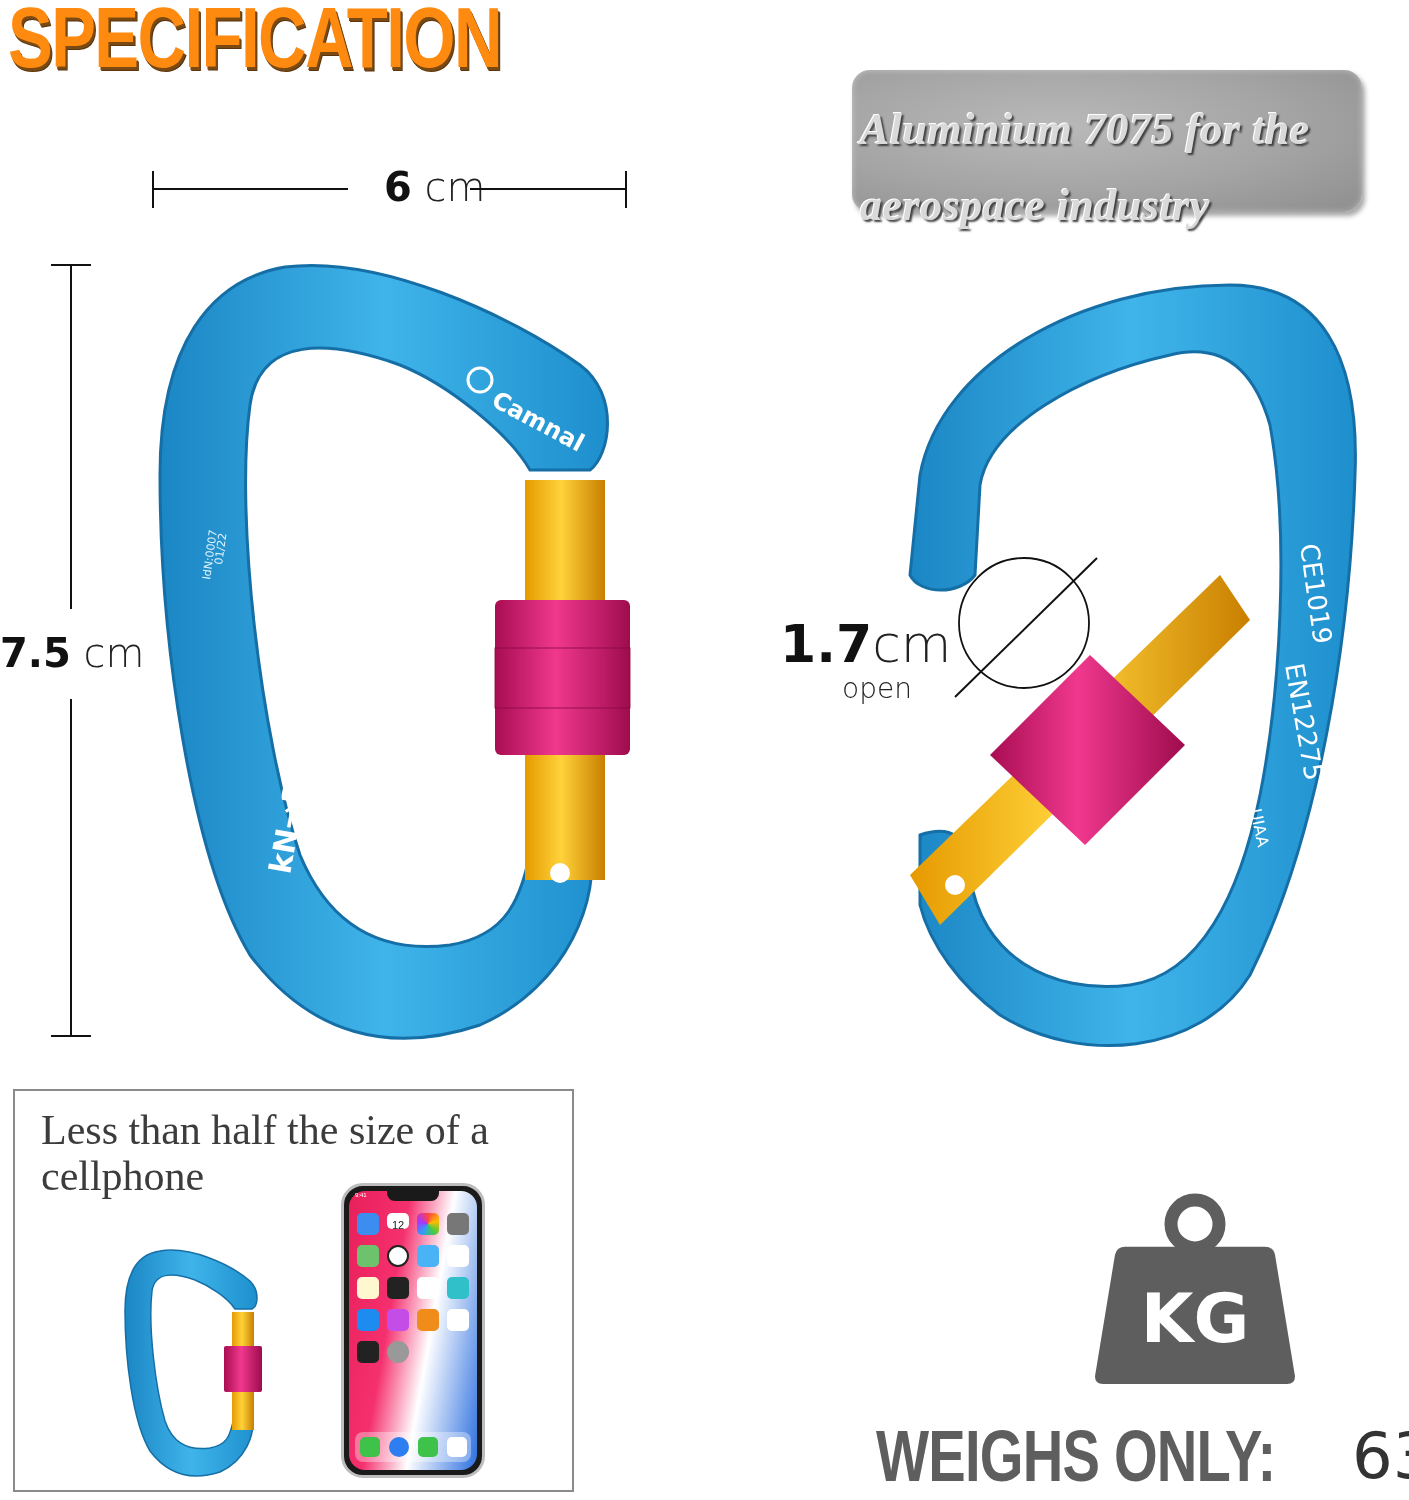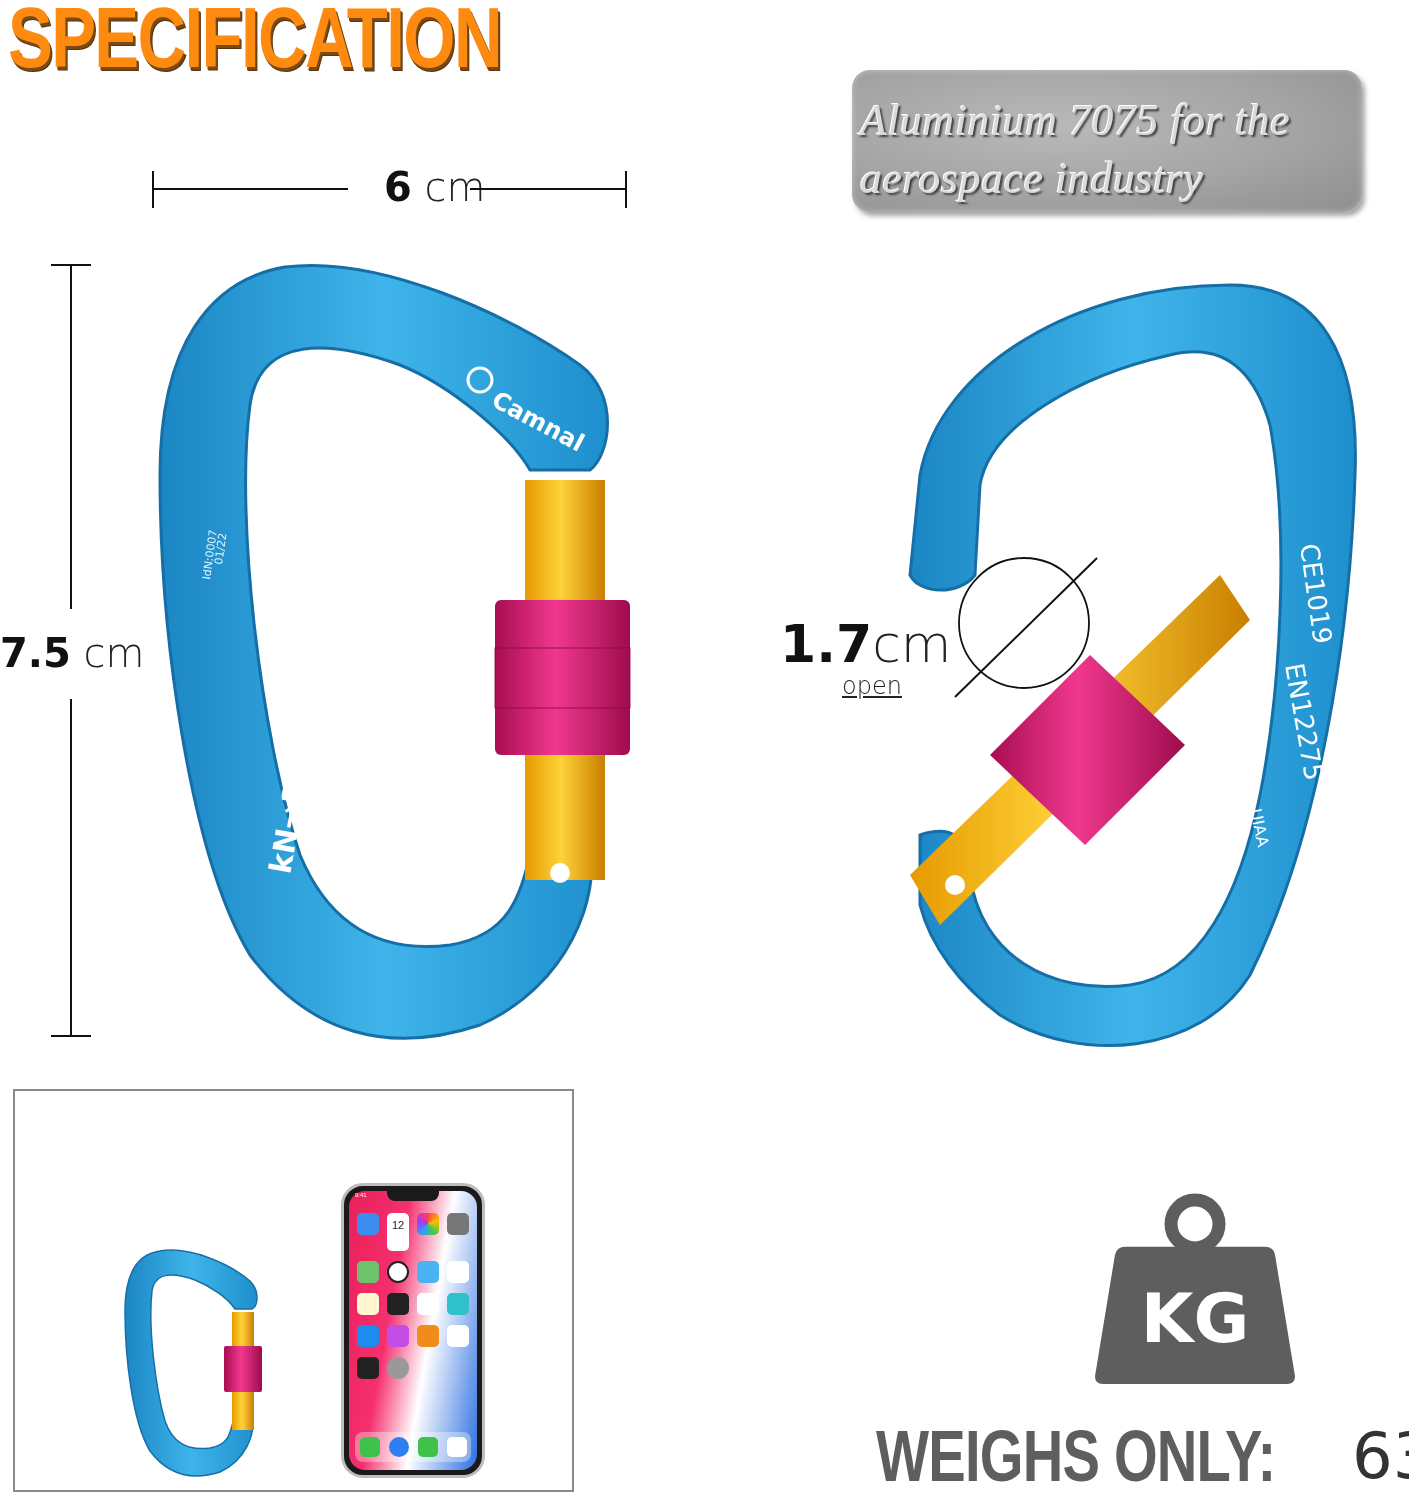--- a/index.html
+++ b/index.html
@@ -8,22 +8,22 @@
 
   
   .title { left:8px; top:-6px; font-family:"Liberation Sans", sans-serif; font-weight:900; font-size:86px; letter-spacing:-2px;
            color:#ff8a10; transform:scaleX(0.78); transform-origin:left top; line-height:1;
            text-shadow: 2px 3px 0 #7a4a12, 3px 4px 0 #5a3510; }
 
   
   .plate { left:852px; top:70px; width:510px; height:142px; border-radius:18px;
            background: radial-gradient(ellipse at 40% 40%, #b9b9b9 0%, #a4a4a4 55%, #8e8e8e 100%);
            box-shadow: 3px 4px 5px rgba(0,0,0,0.35), inset 0 0 6px rgba(255,255,255,0.4); }
-  .plate-text { position:absolute; left:8px; top:22px; font-family:"Liberation Serif", serif; font-style:italic; font-weight:normal;
-                font-size:44px; line-height:58px; color:#d9d9d9; letter-spacing:0.5px;
+  .plate-text { position:absolute; left:8px; top:22px; font-family:"Liberation Serif", serif; font-style:italic; font-weight:bold;
+                font-size:44px; line-height:76px; color:#d9d9d9; letter-spacing:0.5px;
                 text-shadow: -1px -1px 0 #ffffff, 2px 2px 2px #3e3e3e; white-space:pre; }
 
   
   .dim-h-line { background:#111; height:2px; }
   .dim-tick { background:#111; }
   .dim-label { font-family:"DejaVu Sans", sans-serif; color:#111; white-space:nowrap; }
   .dim-label b { font-weight:bold; }
   .dim-label span.unit { font-weight:300; color:#222; }
 
   
@@ -114,37 +114,38 @@
   <polygon points="90,480 190,380 285,470 185,570" fill="url(#pinkG)"></polygon>
 </svg>
 
 <svg class="abs" style="left:950px; top:555px;" width="150" height="145" viewBox="0 0 150 145">
   <circle cx="74" cy="68" r="65" fill="none" stroke="#111" stroke-width="1.8"></circle>
   <line x1="5" y1="142" x2="147" y2="3" stroke="#111" stroke-width="2"></line>
 </svg>
 <div class="abs dim-label" style="left:780px; top:614px; font-size:52px;">
   <b>1.7</b><span class="unit">cm</span>
 </div>
-<div class="abs dim-label" style="left:842px; top:672px; font-size:24px; font-weight:300; color:#222;text-decoration:underline;">open</div>
+<div class="abs dim-label" style="left:842px; top:672px; font-size:28px; font-weight:300; color:#222;">open</div>
 
 <div class="abs compare-box">
+  <div class="compare-text">Less than half the size of a cellphone</div>
 
   <svg class="abs" style="left:105px; top:155px;" width="150" height="235" viewBox="0 0 150 235">
     <path d="M40,5 C70,0 110,18 130,35 C140,45 138,60 132,63 L115,63 C108,52 90,40 75,34 C55,27 35,25 32,45 C28,80 35,140 45,175 C52,195 65,205 90,202 C108,199 110,188 113,176 L132,173 C135,188 126,214 100,226 C72,235 48,229 30,205 C12,175 5,110 5,65 C5,27 18,8 40,5 Z" fill="url(#blueG)" stroke="#156fa6" stroke-width="1.5"></path>
     <rect x="112" y="66" width="22" height="118" fill="url(#goldG)"></rect>
     <rect x="104" y="100" width="38" height="46" rx="2" fill="url(#pinkG)"></rect>
   </svg>
 
   <div class="abs" style="left:326px; top:92px; width:144px; height:295px; border-radius:22px; background:#1a1a1a; border:3px solid #bdbdbd; box-sizing:border-box;">
     <div class="abs" style="left:5px; top:5px; right:5px; bottom:5px; border-radius:16px; background:linear-gradient(100deg, #e8205a 0%, #f5306e 35%, #ffffff 60%, #2c6fe0 100%);">
       <div class="abs" style="left:38px; top:0; width:52px; height:10px; background:#1a1a1a; border-radius:0 0 8px 8px;"></div>
       <div class="abs" style="left:6px; top:1px; font-size:6px; color:#fff;">9:41</div>
       <div class="abs" style="left:8px; top:22px; width:118px; display:grid; grid-template-columns:repeat(4, 22px); gap:10px 8px;">
         <div style="width:22px;height:22px;border-radius:5px;background:#3b8df0;"></div>
-        <div style="width:22px;height:38px;border-radius:5px;background:#fff;font-size:11px;text-align:center;line-height:24px;color:#222;">12</div>
+        <div style="width:22px;height:16px;border-radius:5px;background:#fff;font-size:11px;text-align:center;line-height:24px;color:#222;">12</div>
         <div style="width:22px;height:22px;border-radius:5px;background:conic-gradient(#f44,#fb0,#4c4,#39f,#a3f,#f44);"></div>
         <div style="width:22px;height:22px;border-radius:5px;background:#777;"></div>
         <div style="width:22px;height:22px;border-radius:5px;background:#6cc36c;"></div>
         <div style="width:22px;height:22px;border-radius:11px;background:#fff;border:2px solid #222;box-sizing:border-box;"></div>
         <div style="width:22px;height:22px;border-radius:5px;background:#4ab3f5;"></div>
         <div style="width:22px;height:22px;border-radius:5px;background:#fff;"></div>
         <div style="width:22px;height:22px;border-radius:5px;background:#fff7d0;"></div>
         <div style="width:22px;height:22px;border-radius:5px;background:#222;"></div>
         <div style="width:22px;height:22px;border-radius:5px;background:#fff;"></div>
         <div style="width:22px;height:22px;border-radius:5px;background:#2fc0c9;"></div>

